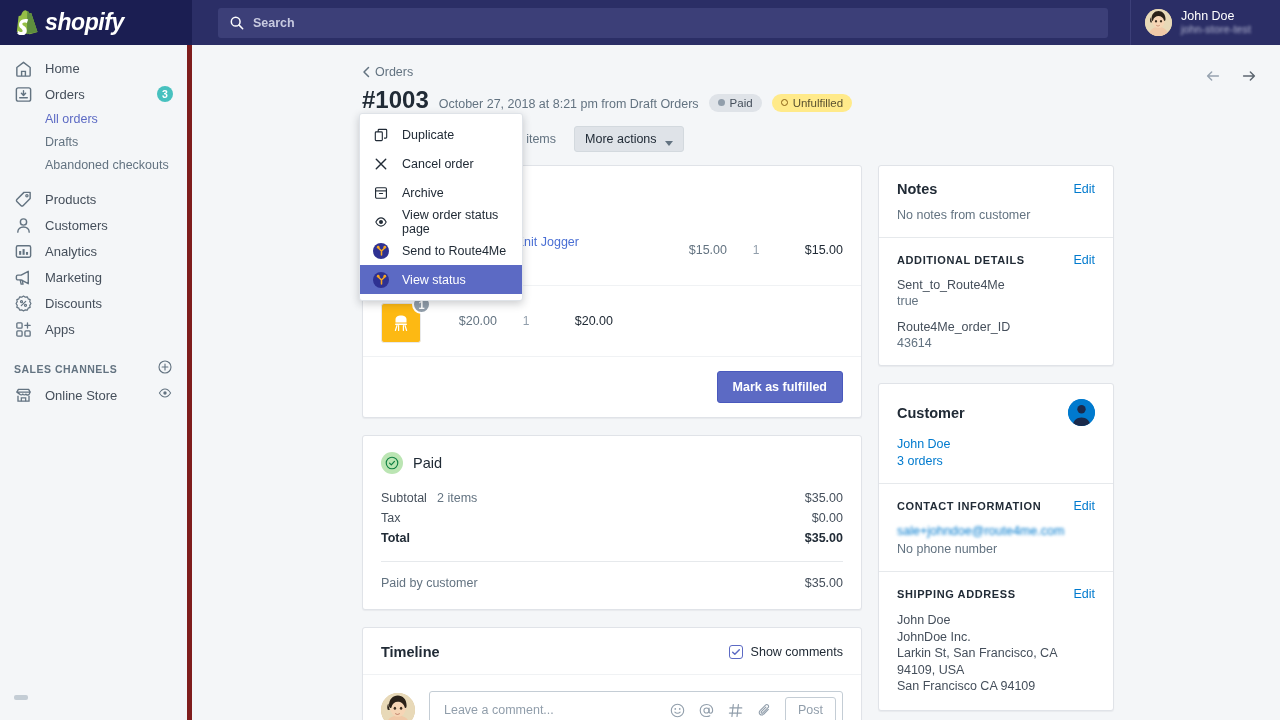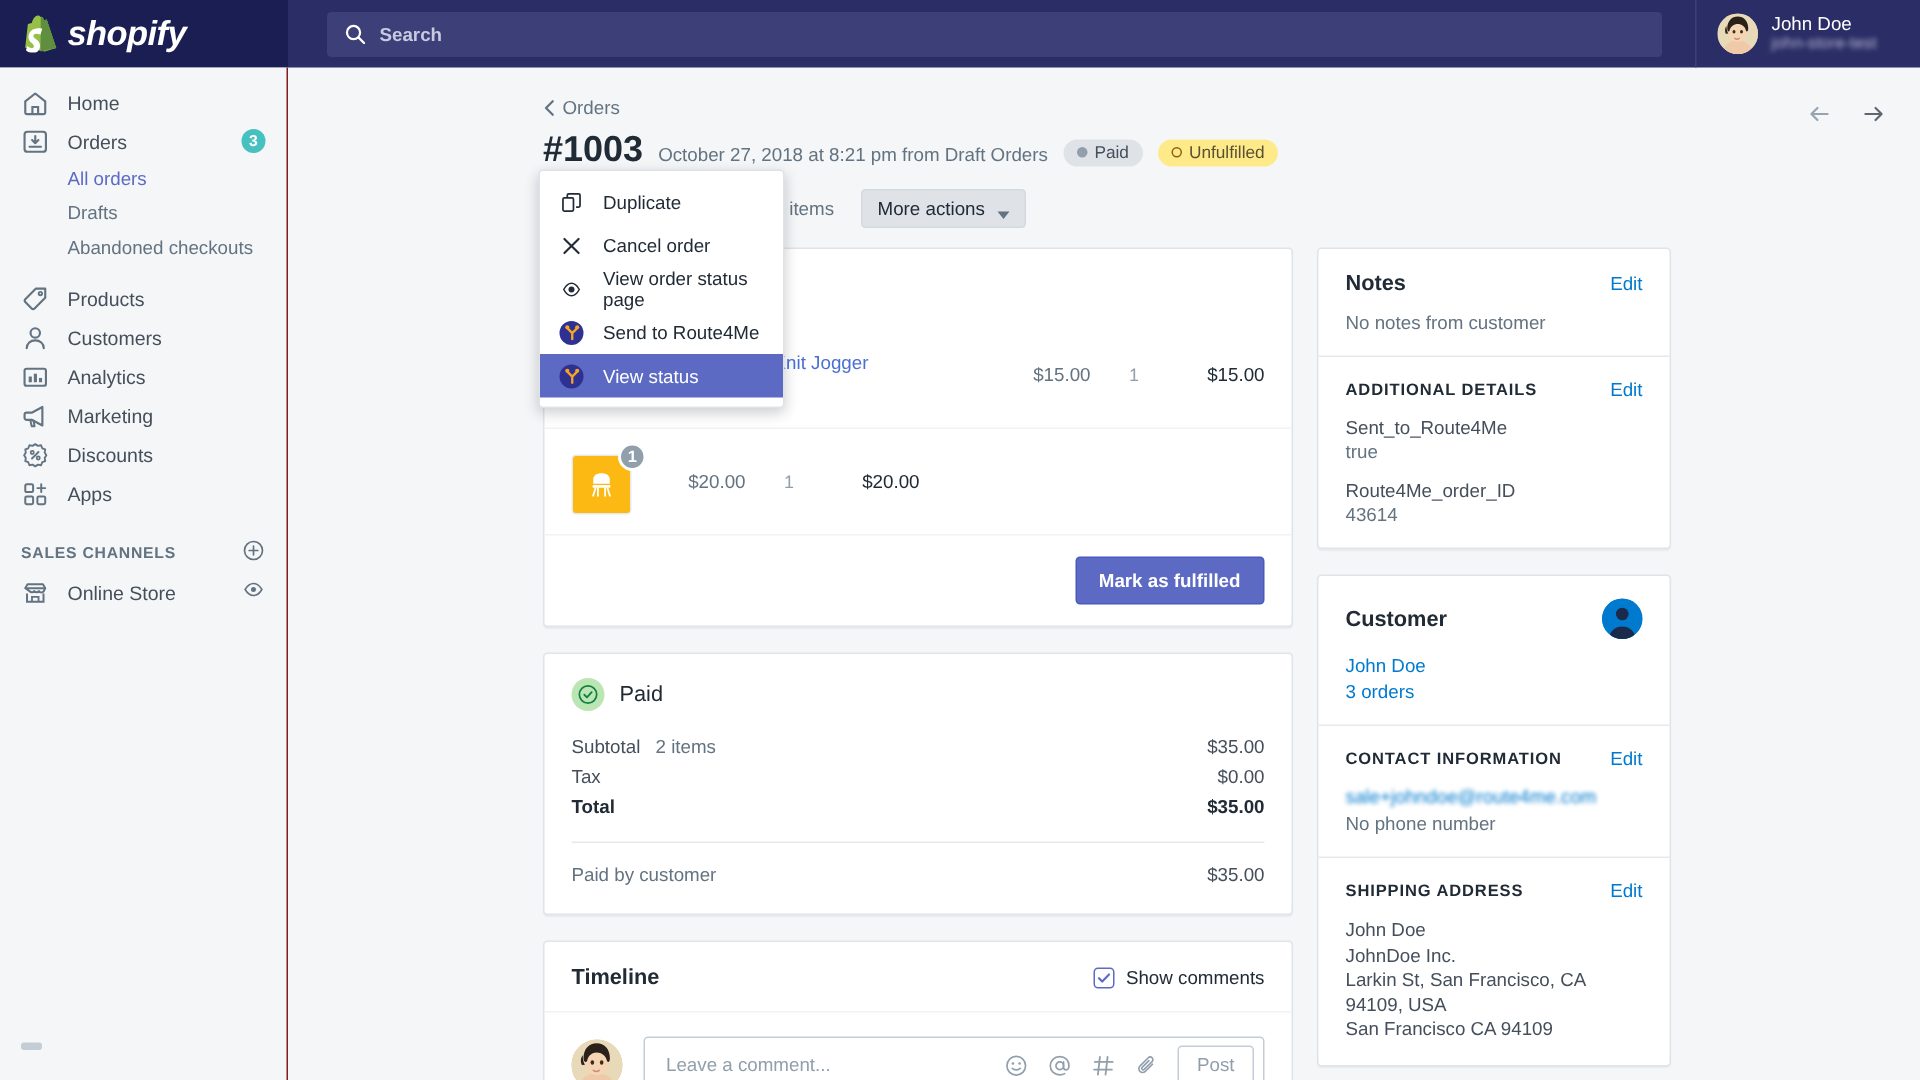--- a/index.html
+++ b/index.html
@@ -44,21 +44,21 @@
   }
   .user-name { color: #fff; font-size: 12.5px; line-height: 14px; }
   .user-store {
     font-size: 10.5px; line-height: 13px; color: #b9bcd6;
     filter: blur(1.6px); letter-spacing: 0.2px;
   }
 
   
   .sidebar {
     position: absolute; top: 45px; left: 0; width: 192px; height: 675px;
-    background: #f4f6f8; border-right: 1px solid #7f1d1d; padding-top: 10px;
+    background: #f4f6f8; border-right: 5px solid #7f1d1d; padding-top: 10px;
   }
   .nav-item {
     display: flex; align-items: center; height: 26px; padding: 0 14px; gap: 12px;
     cursor: pointer; position: relative;
   }
   .nav-item .nico { width: 19px; height: 19px; flex: 0 0 auto; }
   .nav-label { font-size: 13px; color: #454f5b; }
   .nav-badge {
     position: absolute; right: 14px; background: #47c1bf; color: #fff;
     font-size: 10.5px; min-width: 16px; height: 16px; border-radius: 8px;
@@ -758,20 +758,30 @@
 
     <div class="dd-item">
       <span class="dd-ico">
         <svg width="14" height="14" viewBox="0 0 16 16">
           <path d="M2.6 2.6l10.8 10.8M13.4 2.6L2.6 13.4" stroke="#212b36" stroke-width="1.6" stroke-linecap="round"></path>
         </svg>
       </span>
       <span>Cancel order</span>
     </div>
 
+    <div class="dd-item">
+      <span class="dd-ico">
+        <svg width="14" height="14" viewBox="0 0 16 16">
+          <rect x="1.8" y="2" width="12.4" height="12" rx="1.3" fill="none" stroke="#212b36" stroke-width="1.3"></rect>
+          <path d="M1.8 5.6h12.4" stroke="#212b36" stroke-width="1.3"></path>
+          <path d="M6.2 8.6h3.6" stroke="#212b36" stroke-width="1.3" stroke-linecap="round"></path>
+        </svg>
+      </span>
+      <span>Archive</span>
+    </div>
 
     <div class="dd-item">
       <span class="dd-ico">
         <svg width="14" height="14" viewBox="0 0 16 16">
           <path d="M8 3.3c3.4 0 5.9 4.7 5.9 4.7S11.4 12.7 8 12.7 2.1 8 2.1 8 4.6 3.3 8 3.3z" fill="none" stroke="#212b36" stroke-width="1.2"></path>
           <circle cx="8" cy="8" r="2.3" fill="#212b36"></circle>
         </svg>
       </span>
       <span>View order status page</span>
     </div>

